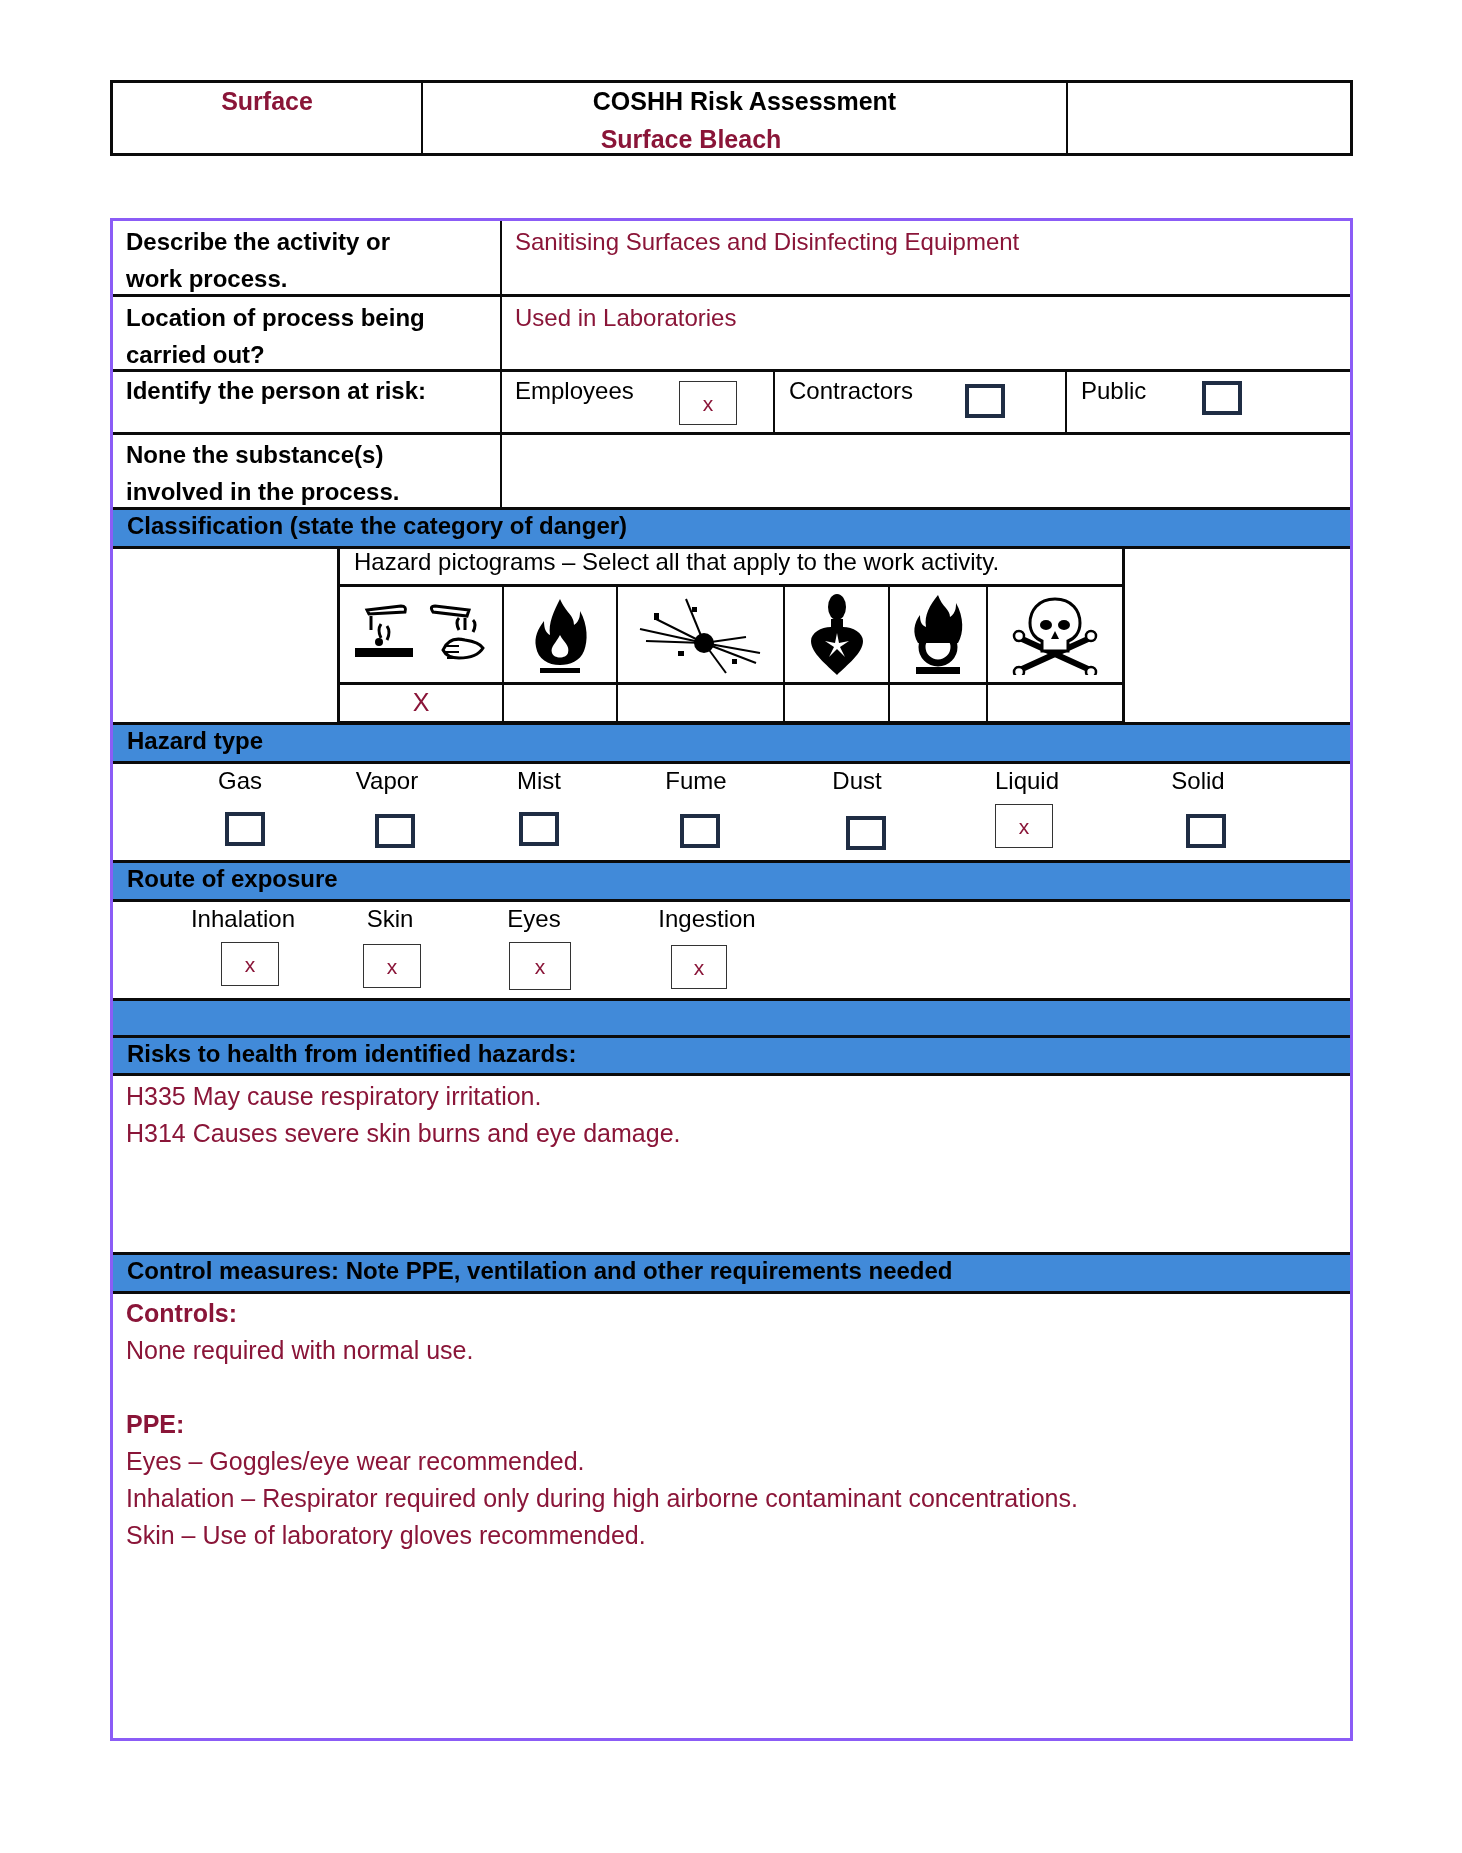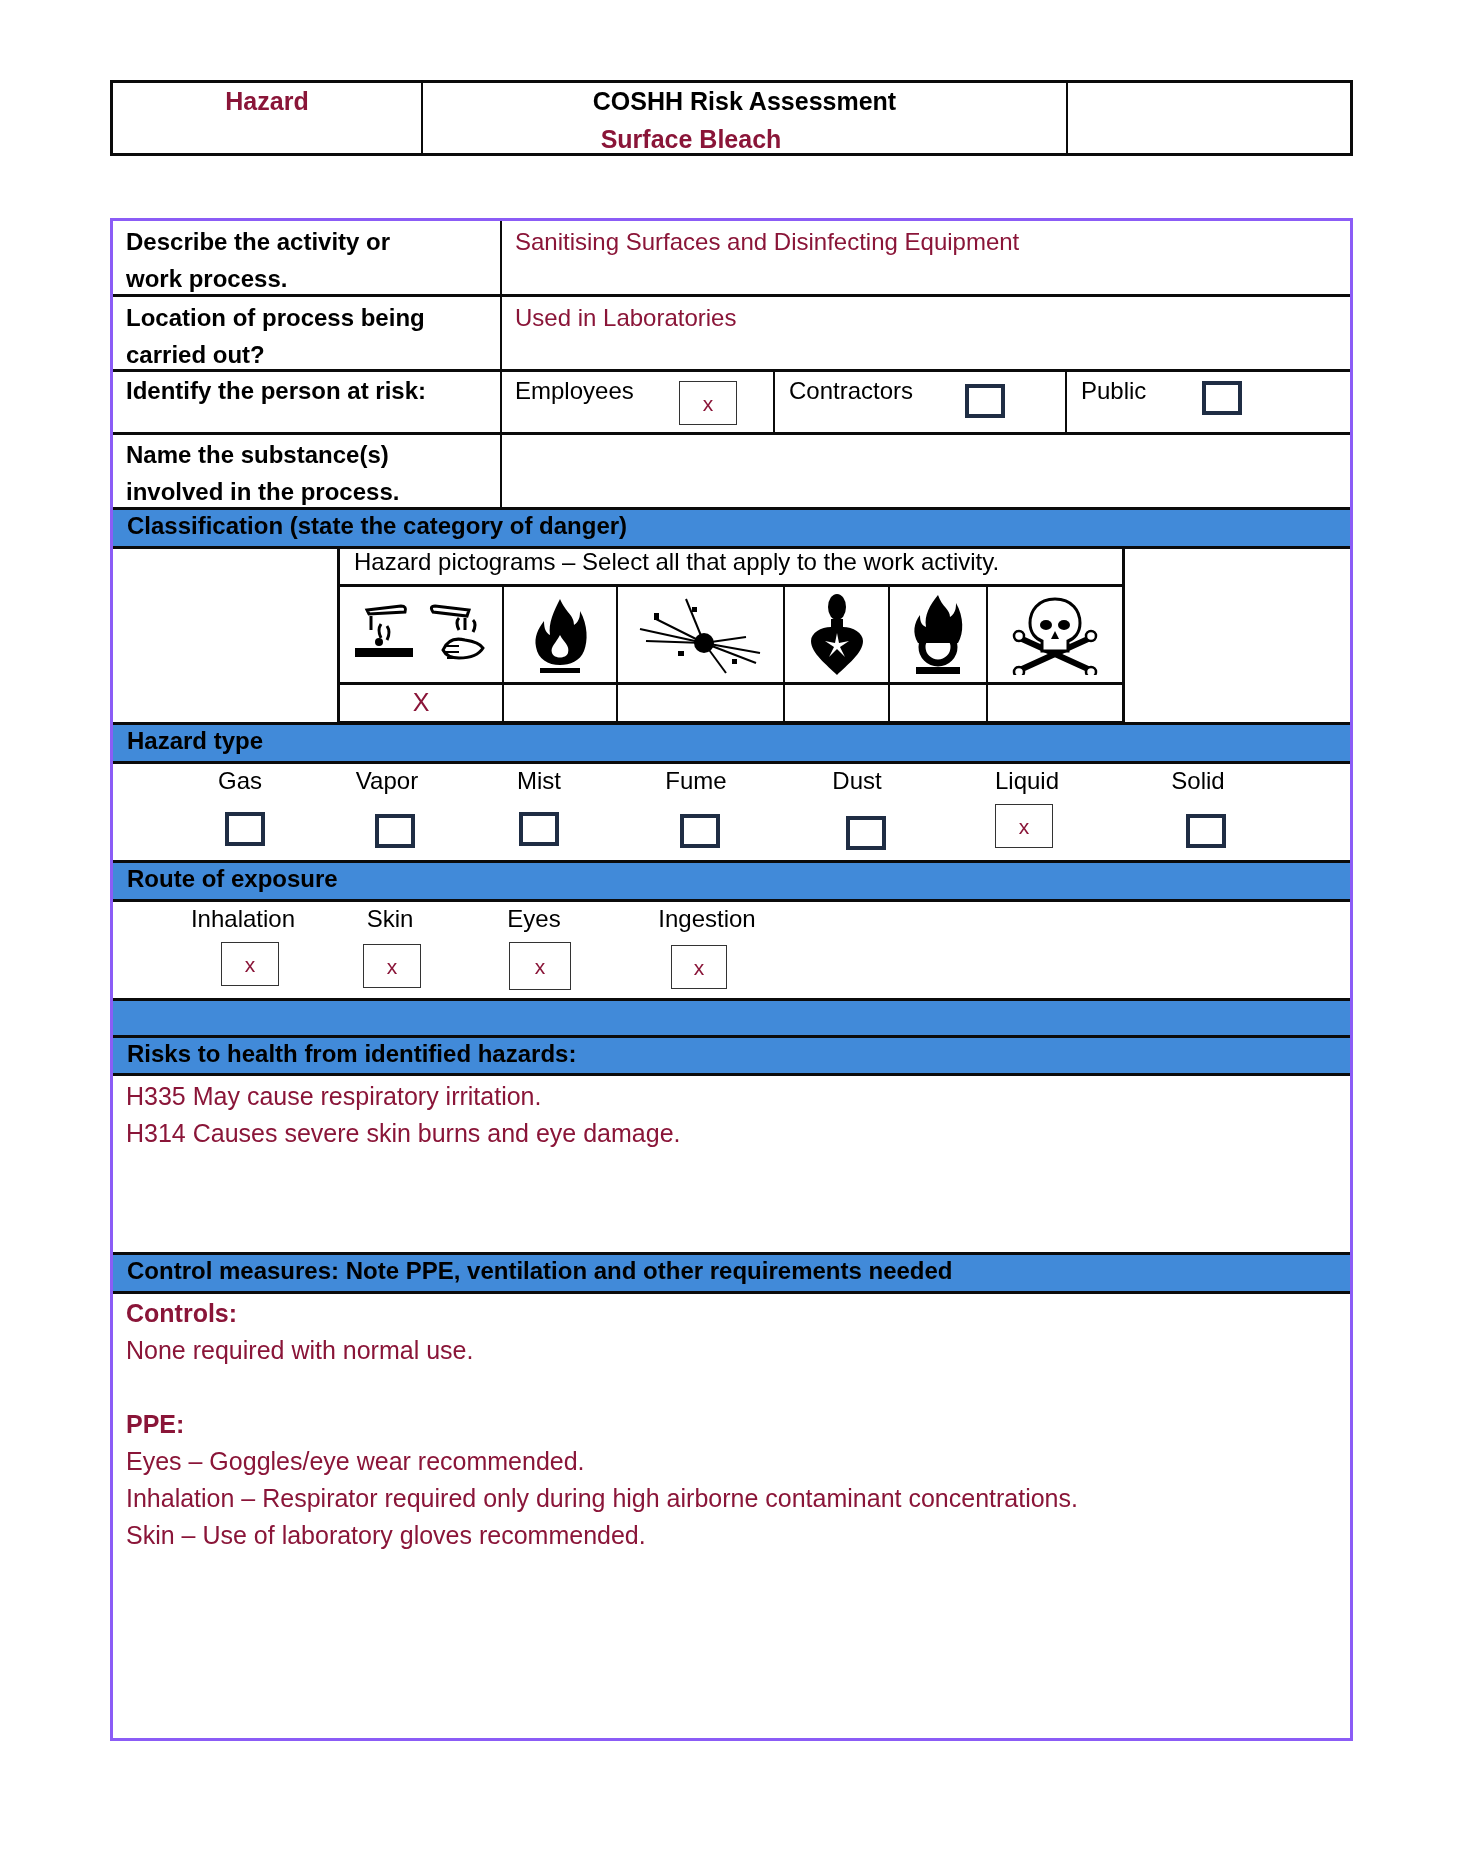--- a/index.html
+++ b/index.html
@@ -20,21 +20,21 @@
   .opt { position:absolute; font-size:24px; transform:translateX(-50%); white-space:nowrap; }
   .picto { position:absolute; display:flex; align-items:center; justify-content:center; }
   .risk-line { font-size:25px; line-height:37px; color:#8a1538; }
 </style>
 </head>
 <body>
 
 <div class="abs" style="left:110px; top:80px; width:1243px; height:76px; border:3px solid #0b0b0b;">
   <div class="vline" style="left:308px; top:0; height:70px;"></div>
   <div class="vline" style="left:953px; top:0; height:70px;"></div>
-  <div class="abs maroon bold" style="left:0; width:308px; top:4px; text-align:center; font-size:25px;">Hazard</div>
+  <div class="abs maroon bold" style="left:0; width:308px; top:4px; text-align:center; font-size:25px;">Surface</div>
   <div class="abs bold" style="left:310px; width:643px; top:4px; text-align:center; font-size:25px;">COSHH Risk Assessment</div>
   <div class="abs maroon bold" style="left:310px; width:536px; top:42px; text-align:center; font-size:25px;">Surface Bleach</div>
   <div class="abs" style="left:955px; width:282px; top:4px; height:64px;"></div>
 </div>
 
 <div class="abs" style="left:110px; top:218px; width:1243px; height:1523px; border:3px solid #8b5cf6;">
 
   <div class="abs lbl" style="left:13px; top:2px; width:370px;">
     <div>Describe the activity or</div>
     <div>work process.</div>
@@ -54,21 +54,21 @@
   <div class="cb-x" style="left:566px; top:160px;">x</div>
   <div class="vline" style="left:660px; top:151px; height:62px;"></div>
   <div class="abs val" style="left:676px; top:151px;">Contractors</div>
   <div class="cb-empty" style="left:852px; top:163px;"></div>
   <div class="vline" style="left:952px; top:151px; height:62px;"></div>
   <div class="abs val" style="left:968px; top:151px;">Public</div>
   <div class="cb-empty" style="left:1089px; top:160px;"></div>
   <div class="hline" style="left:0; top:211px; width:1237px;"></div>
 
   <div class="abs lbl" style="left:13px; top:215px; width:370px;">
-    <div>Name the substance(s)</div>
+    <div>None the substance(s)</div>
     <div>involved in the process.</div>
   </div>
   <div class="abs val maroon" style="left:402px; top:215px; width:820px; height:66px;"></div>
 
   <div class="vline" style="left:387px; top:0; height:289px;"></div>
 
   <div class="abs band" style="left:0; top:286px; width:1237px; height:42px;">
     <span>Classification (state the category of danger)</span>
   </div>
 

